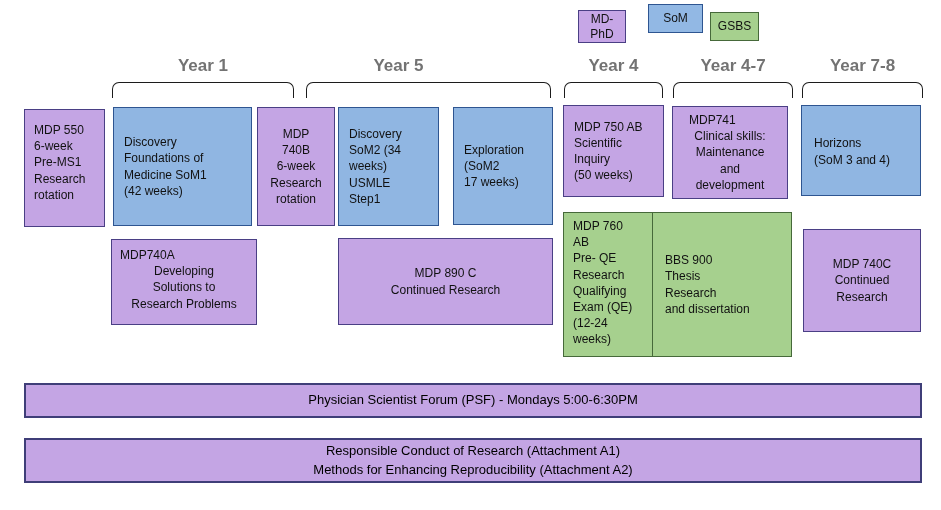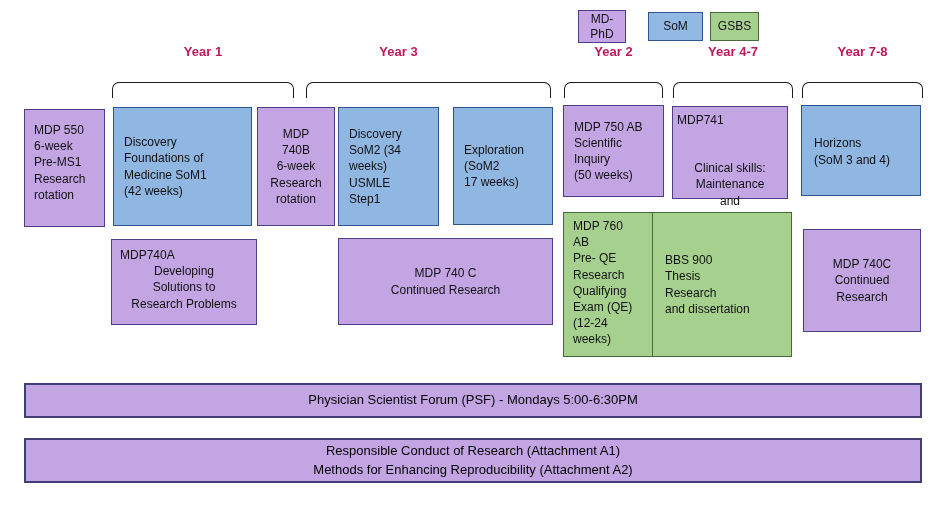--- a/index.html
+++ b/index.html
@@ -16,26 +16,26 @@
   .legend-box{
     position:absolute;
     display:flex;align-items:center;justify-content:center;
     text-align:center;font-size:12px;line-height:1.2;
     box-sizing:border-box;
   }
   .lg-purple{background:#c6a6e6;border:1.5px solid #4a3f85;}
   .lg-blue{background:#92b8e4;border:1.5px solid #2e5591;}
   .lg-green{background:#a6d08e;border:1.5px solid #46693a;}
   #legend-mdphd{left:578px;top:10px;width:48px;height:33px;}
-  #legend-som{left:648px;top:12px;width:55px;height:29px;}
+  #legend-som{left:648px;top:4px;width:55px;height:29px;}
   #legend-gsbs{left:710px;top:12px;width:49px;height:29px;}
   
   .ylabel{
-    position:absolute;top:44px;height:18px;
-    text-align:center;font-size:13px;font-weight:600;color:#be185d;
+    position:absolute;top:56px;height:18px;
+    text-align:center;font-size:17px;font-weight:600;color:#737373;
   }
   .bracket{
     position:absolute;top:82px;height:16px;
     border:1.5px solid #1c1c1c;border-bottom:none;
     border-radius:7px 7px 0 0;
     box-sizing:border-box;
   }
   #ylabel-1{left:112px;width:182px;}  #bracket-1{left:112px;width:182px;}
   #ylabel-2{left:306px;width:185px;}  #bracket-2{left:306px;width:245px;}
   #ylabel-3{left:564px;width:99px;}   #bracket-3{left:564px;width:99px;}
@@ -54,21 +54,21 @@
   .h-center{align-items:center;text-align:center;}
   .heading{text-align:left;width:100%;}
   .body-center{text-align:center;width:100%;}
 
   #box-mdp550{left:24px;top:109px;width:81px;height:118px;padding:12px 6px 6px 9px;}
   #box-discovery-som1{left:113px;top:107px;width:139px;height:119px;padding:4px 6px 4px 10px;}
   #box-mdp740b{left:257px;top:107px;width:78px;height:119px;padding:4px 12px;}
   #box-discovery-som2{left:338px;top:107px;width:101px;height:119px;padding:4px 6px 4px 10px;}
   #box-exploration{left:453px;top:107px;width:100px;height:118px;padding:4px 6px 4px 10px;}
   #box-mdp750ab{left:563px;top:105px;width:101px;height:92px;padding:4px 4px 4px 10px;}
-  #box-mdp741{left:672px;top:106px;width:116px;height:93px;padding:5px 4px;gap:32px;}
+  #box-mdp741{left:672px;top:106px;width:116px;height:93px;padding:5px 16px;}
   #box-horizons{left:801px;top:105px;width:120px;height:91px;padding:4px 4px 2px 12px;}
   #box-mdp740a{left:111px;top:239px;width:146px;height:86px;padding:7px 8px;}
   #box-mdp740c-mid{left:338px;top:238px;width:215px;height:87px;padding:4px;}
   #box-mdp760ab{left:563px;top:212px;width:90px;height:145px;padding:5px 4px 0 9px;}
   #box-bbs900{left:653px;top:212px;width:139px;height:145px;padding:4px 4px 4px 12px;border-left:none;}
   #box-mdp740c-right{left:803px;top:229px;width:118px;height:103px;padding:4px;}
   
   .bar{
     position:absolute;left:24px;width:898px;box-sizing:border-box;
     background:#c4a5e4;border:2px solid #3f3e78;
@@ -82,22 +82,22 @@
 <body>
 
 <div id="canvas">
 
   <div id="legend-mdphd" class="legend-box lg-purple pre">MD-
 PhD</div>
   <div id="legend-som" class="legend-box lg-blue">SoM</div>
   <div id="legend-gsbs" class="legend-box lg-green">GSBS</div>
 
   <div id="ylabel-1" class="ylabel">Year 1</div>
-  <div id="ylabel-2" class="ylabel">Year 3</div>
-  <div id="ylabel-3" class="ylabel">Year 2</div>
+  <div id="ylabel-2" class="ylabel">Year 5</div>
+  <div id="ylabel-3" class="ylabel">Year 4</div>
   <div id="ylabel-4" class="ylabel">Year 4-7</div>
   <div id="ylabel-5" class="ylabel">Year 7-8</div>
 
   <div id="bracket-1" class="bracket"></div>
   <div id="bracket-2" class="bracket"></div>
   <div id="bracket-3" class="bracket"></div>
   <div id="bracket-4" class="bracket"></div>
   <div id="bracket-5" class="bracket"></div>
 
   <div id="box-mdp550" class="box purple">
@@ -158,21 +158,21 @@
   </div>
 
   <div id="box-mdp740a" class="box purple">
     <span class="heading">MDP740A</span>
     <span class="body-center pre">Developing
 Solutions to
 Research Problems</span>
   </div>
 
   <div id="box-mdp740c-mid" class="box purple v-center h-center">
-    <span class="pre">MDP 740 C
+    <span class="pre">MDP 890 C
 Continued Research</span>
   </div>
 
   <div id="box-mdp760ab" class="box green">
     <span class="pre">MDP 760
 AB
 Pre- QE
 Research
 Qualifying
 Exam (QE)

